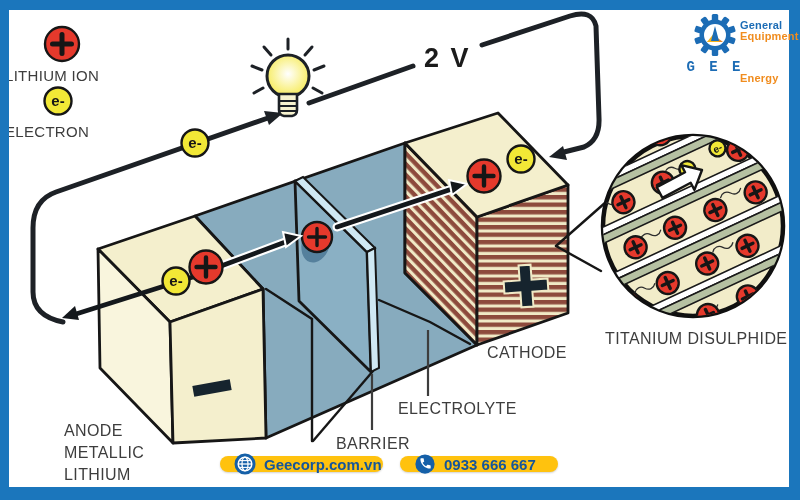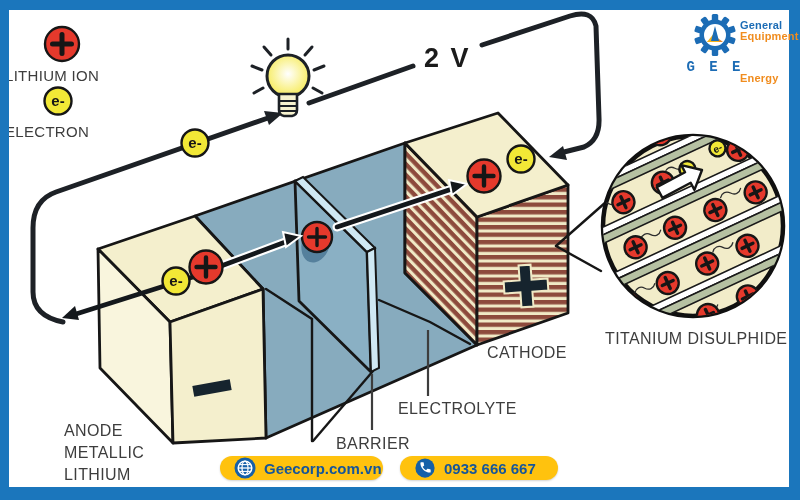--- a/index.html
+++ b/index.html
@@ -41,21 +41,21 @@
   .logo{position:absolute;left:684px;top:12px;width:112px;height:64px;z-index:50;}
   .logo .gear{position:absolute;left:8px;top:0px;}
   .logo .names{position:absolute;left:56px;top:8px;font-size:11px;font-weight:bold;line-height:10.5px;letter-spacing:.2px;}
   .logo .names .l0{color:#1c6cb5;}
   .logo .names .l1{color:#f08c1e;}
   .logo .names .l2{color:#f08c1e;margin-top:32px;}
   .logo .acronym{position:absolute;left:0px;top:47px;width:62px;text-align:center;
     color:#1c6cb5;font-size:14px;font-weight:bold;letter-spacing:3px;font-family:Liberation Mono, monospace;}
 
   
-  .pill{position:absolute;top:456px;height:24px;background:#ffc20e;border-radius:16px;
+  .pill{position:absolute;top:456px;height:16px;background:#ffc20e;border-radius:16px;
     display:flex;align-items:center;gap:8px;padding:0 14px;box-sizing:border-box;
     color:#15559a;font-weight:bold;font-size:15px;z-index:50;box-shadow:0 1px 2px rgba(0,0,0,.18);}
   .pill.web{left:220px;width:163px;}
   .pill.phone{left:400px;width:158px;}
   .pill .ic{flex:0 0 auto;display:block;}
 </style>
 </head>
 <body>
 
 <div class="frame top"></div>

